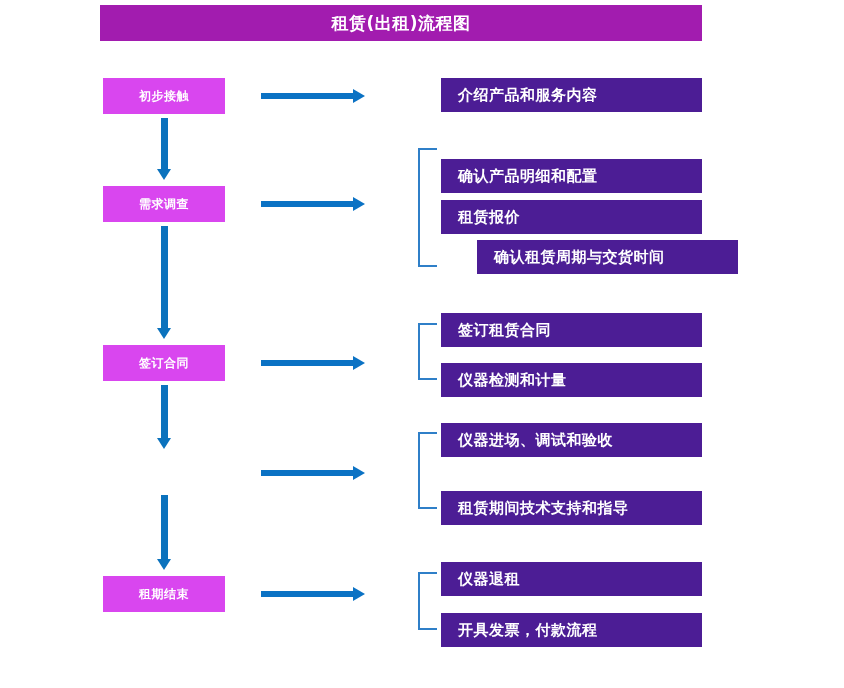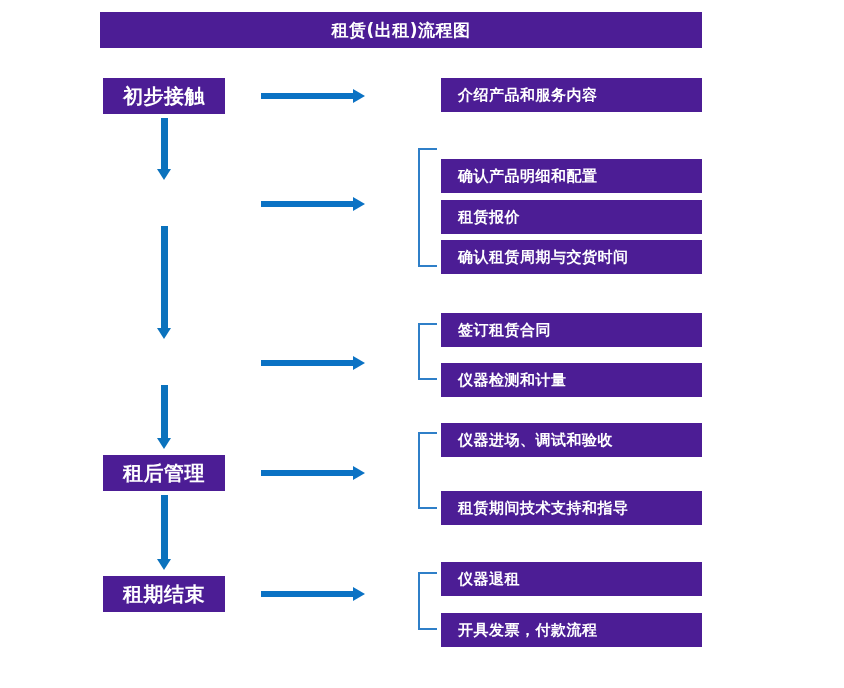--- a/index.html
+++ b/index.html
@@ -19,44 +19,44 @@
     position: absolute;
     left: 0; top: 0;
     width: 844px;
     height: 688px;
   }
 
   
   .title-bar {
     position: absolute;
     left: 100px;
-    top: 12px;
+    top: 5px;
     width: 602px;
     height: 36px;
-    background: #4c1d95;
+    background: #a21caf;
     color: #ffffff;
     display: flex;
     align-items: center;
     justify-content: center;
     font-size: 17px;
     font-weight: 700;
     letter-spacing: 0.5px;
   }
 
   
   .stage-box {
     position: absolute;
     width: 122px;
     height: 36px;
-    background: #4c1d95;
+    background: #d946ef;
     color: #ffffff;
     display: flex;
     align-items: center;
     justify-content: center;
-    font-size: 20px;
+    font-size: 12px;
     font-weight: 700;
     letter-spacing: 0.5px;
   }
 
   
   .detail-box {
     position: absolute;
     left: 441px;
     width: 261px;
     height: 34px;
@@ -133,23 +133,24 @@
 </style>
 </head>
 <body>
 
 <div class="canvas">
 
   <div class="title-bar">租赁(出租)流程图</div>
 
   <div class="stage-box" style="left:103px; top:78px;">初步接触</div>
 
-
-
-  <div class="stage-box" style="left:103px; top:455px;">租后管理</div>
+  <div class="stage-box" style="left:103px; top:186px;">需求调查</div>
+
+  <div class="stage-box" style="left:103px; top:345px;">签订合同</div>
+
 
   <div class="stage-box" style="left:103px; top:576px;">租期结束</div>
 
   <div class="v-arrow" style="top:118px; height:62px;">
     <div class="shaft" style="height:51px;"></div>
     <div class="head" style="top:51px;"></div>
   </div>
 
   <div class="v-arrow" style="top:226px; height:113px;">
     <div class="shaft" style="height:102px;"></div>
@@ -195,21 +196,21 @@
   <div class="bracket" style="top:323px; height:57px;"></div>
   <div class="bracket" style="top:432px; height:77px;"></div>
   <div class="bracket" style="top:572px; height:58px;"></div>
 
   <div class="detail-box" style="top:78px;">介绍产品和服务内容</div>
 
   <div class="detail-box" style="top:135px;margin-top:24px;">确认产品明细和配置</div>
 
   <div class="detail-box" style="top:187px;margin-top:13px;">租赁报价</div>
 
-  <div class="detail-box" style="top:240px;">确认租赁周期与交货时间</div>
+  <div class="detail-box" style="top:240px;margin-left:36px;">确认租赁周期与交货时间</div>
 
   <div class="detail-box" style="top:363px;">仪器检测和计量</div>
 
   <div class="detail-box" style="top:313px;">签订租赁合同</div>
 
   <div class="detail-box" style="top:423px;">仪器进场、调试和验收</div>
 
   <div class="detail-box" style="top:491px;">租赁期间技术支持和指导</div>
 
   <div class="detail-box" style="top:562px;text-align:center;">仪器退租</div>

